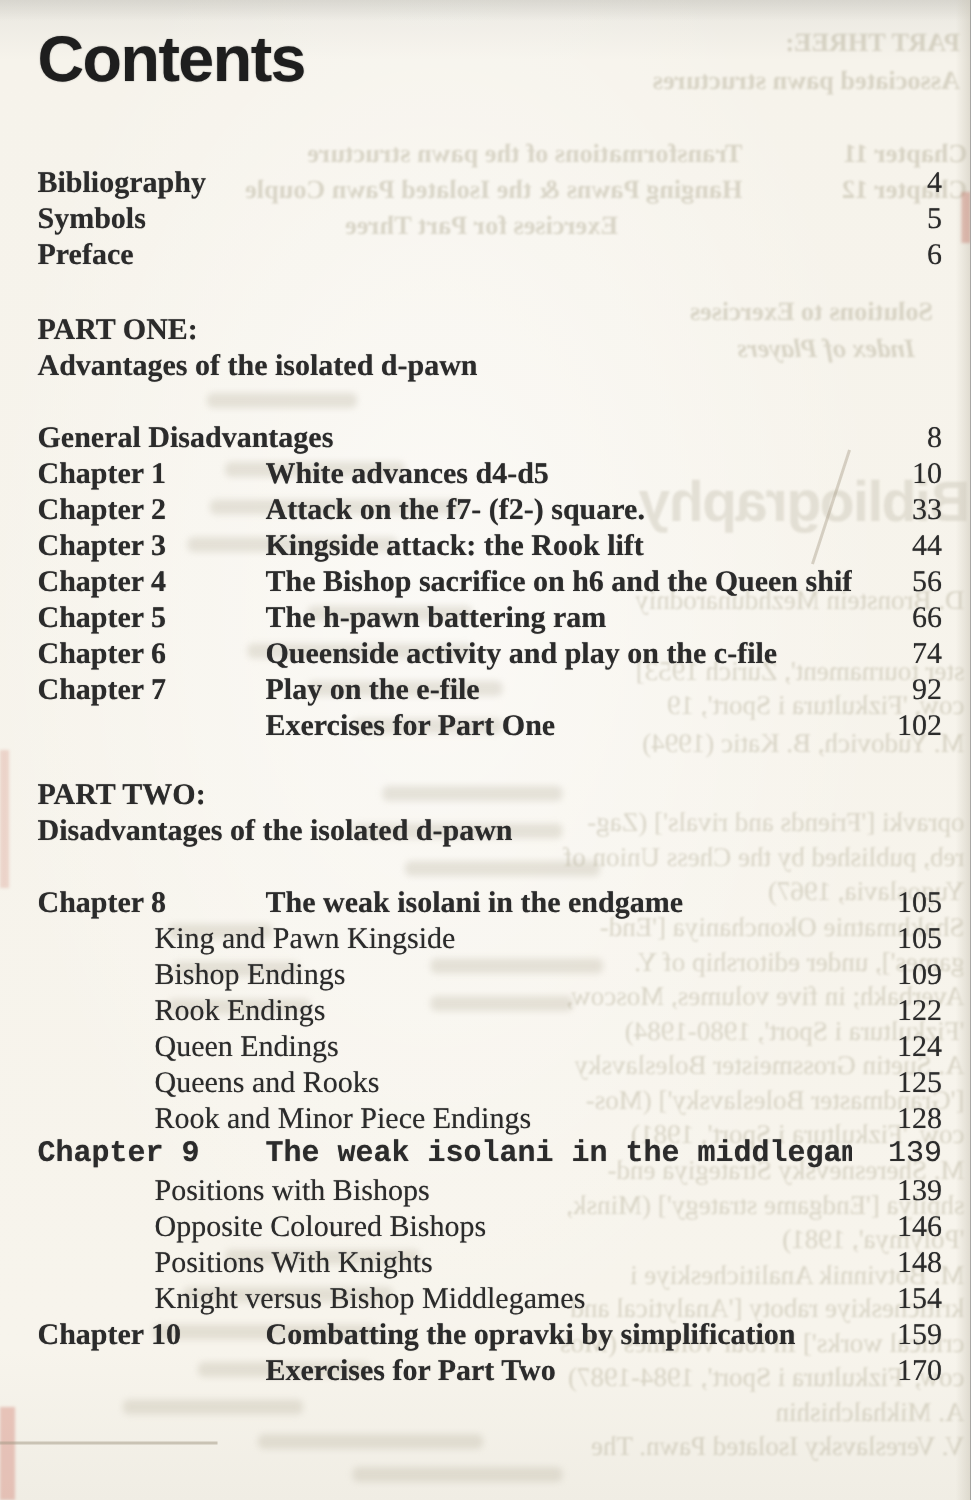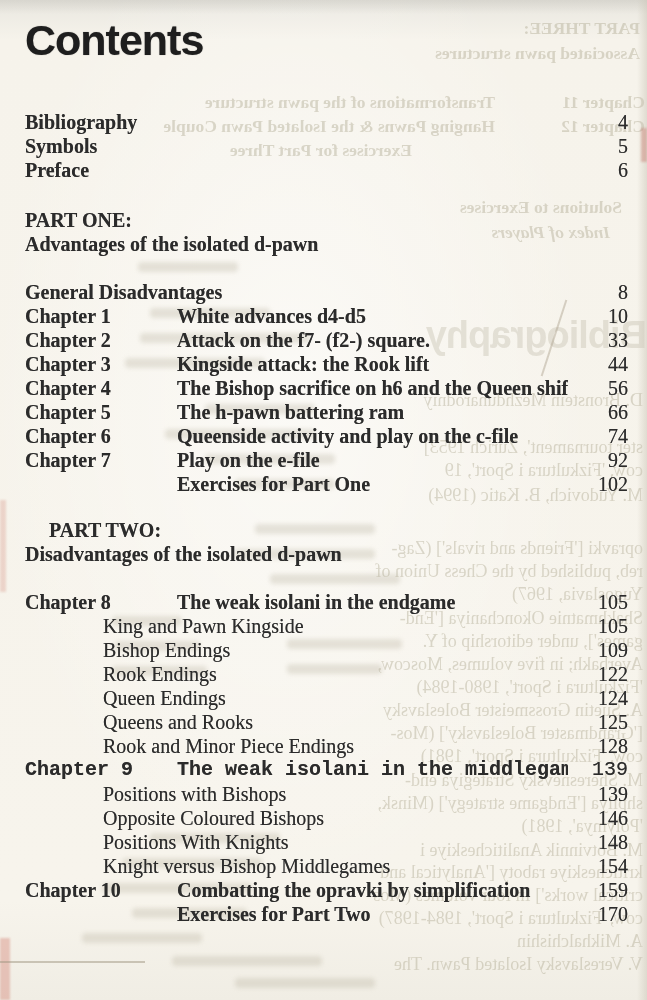--- a/index.html
+++ b/index.html
@@ -28,21 +28,21 @@
     text-shadow:0 0 .6px rgba(43,43,43,.55);
   }
   .row{display:flex;align-items:baseline;height:24px;}
   .c1{flex:0 0 152px;font-weight:bold;white-space:nowrap;}
   .c1.wide{flex:1 1 auto;}
   .c2{flex:1 1 auto;font-weight:bold;white-space:nowrap;overflow:hidden;}
   .pg{flex:0 0 60px;text-align:right;font-weight:normal;}
   .r-head .c1{flex:1 1 auto;}
   .r-sub .c2{font-weight:normal;padding-left:78px;}
   .mt26{margin-top:26px;justify-content:center;} .mt24{margin-top:24px;}
-  .mt22{margin-top:22px;margin-left:24px;} .mt23{font-family:Liberation Mono, monospace;}
+  .mt22{margin-top:22px;} .mt23{font-family:Liberation Mono, monospace;}
   
   .bleed{
     position:absolute;inset:0;
     transform:scaleX(-1);
     color:#aea890;opacity:.42;
     filter:blur(.6px);
     font-family:"Liberation Serif", serif;
     pointer-events:none;
   }
   .bleed .b{position:absolute;white-space:nowrap;font-size:18px;}

